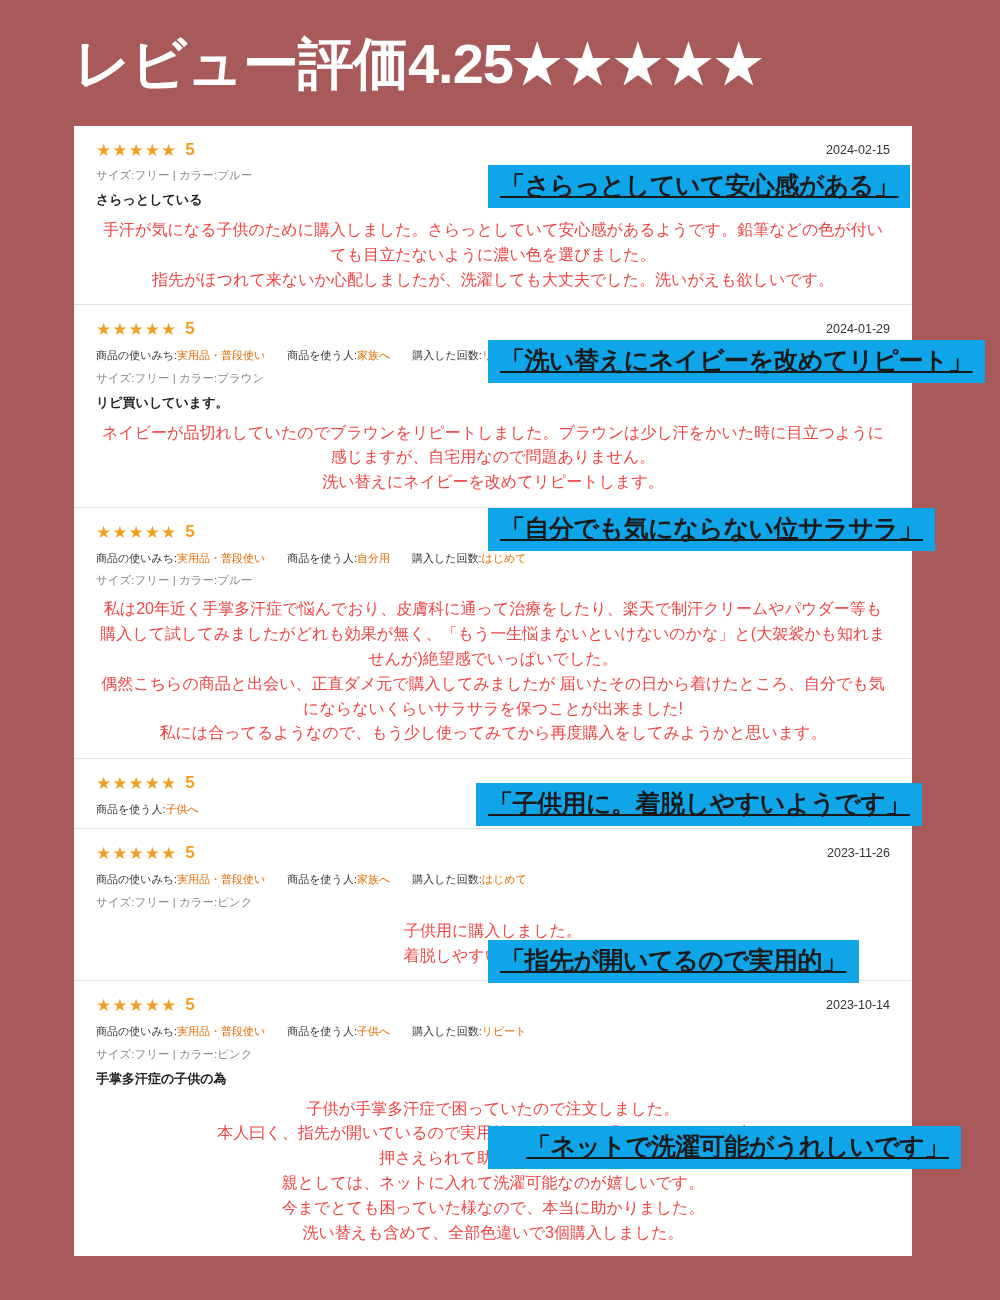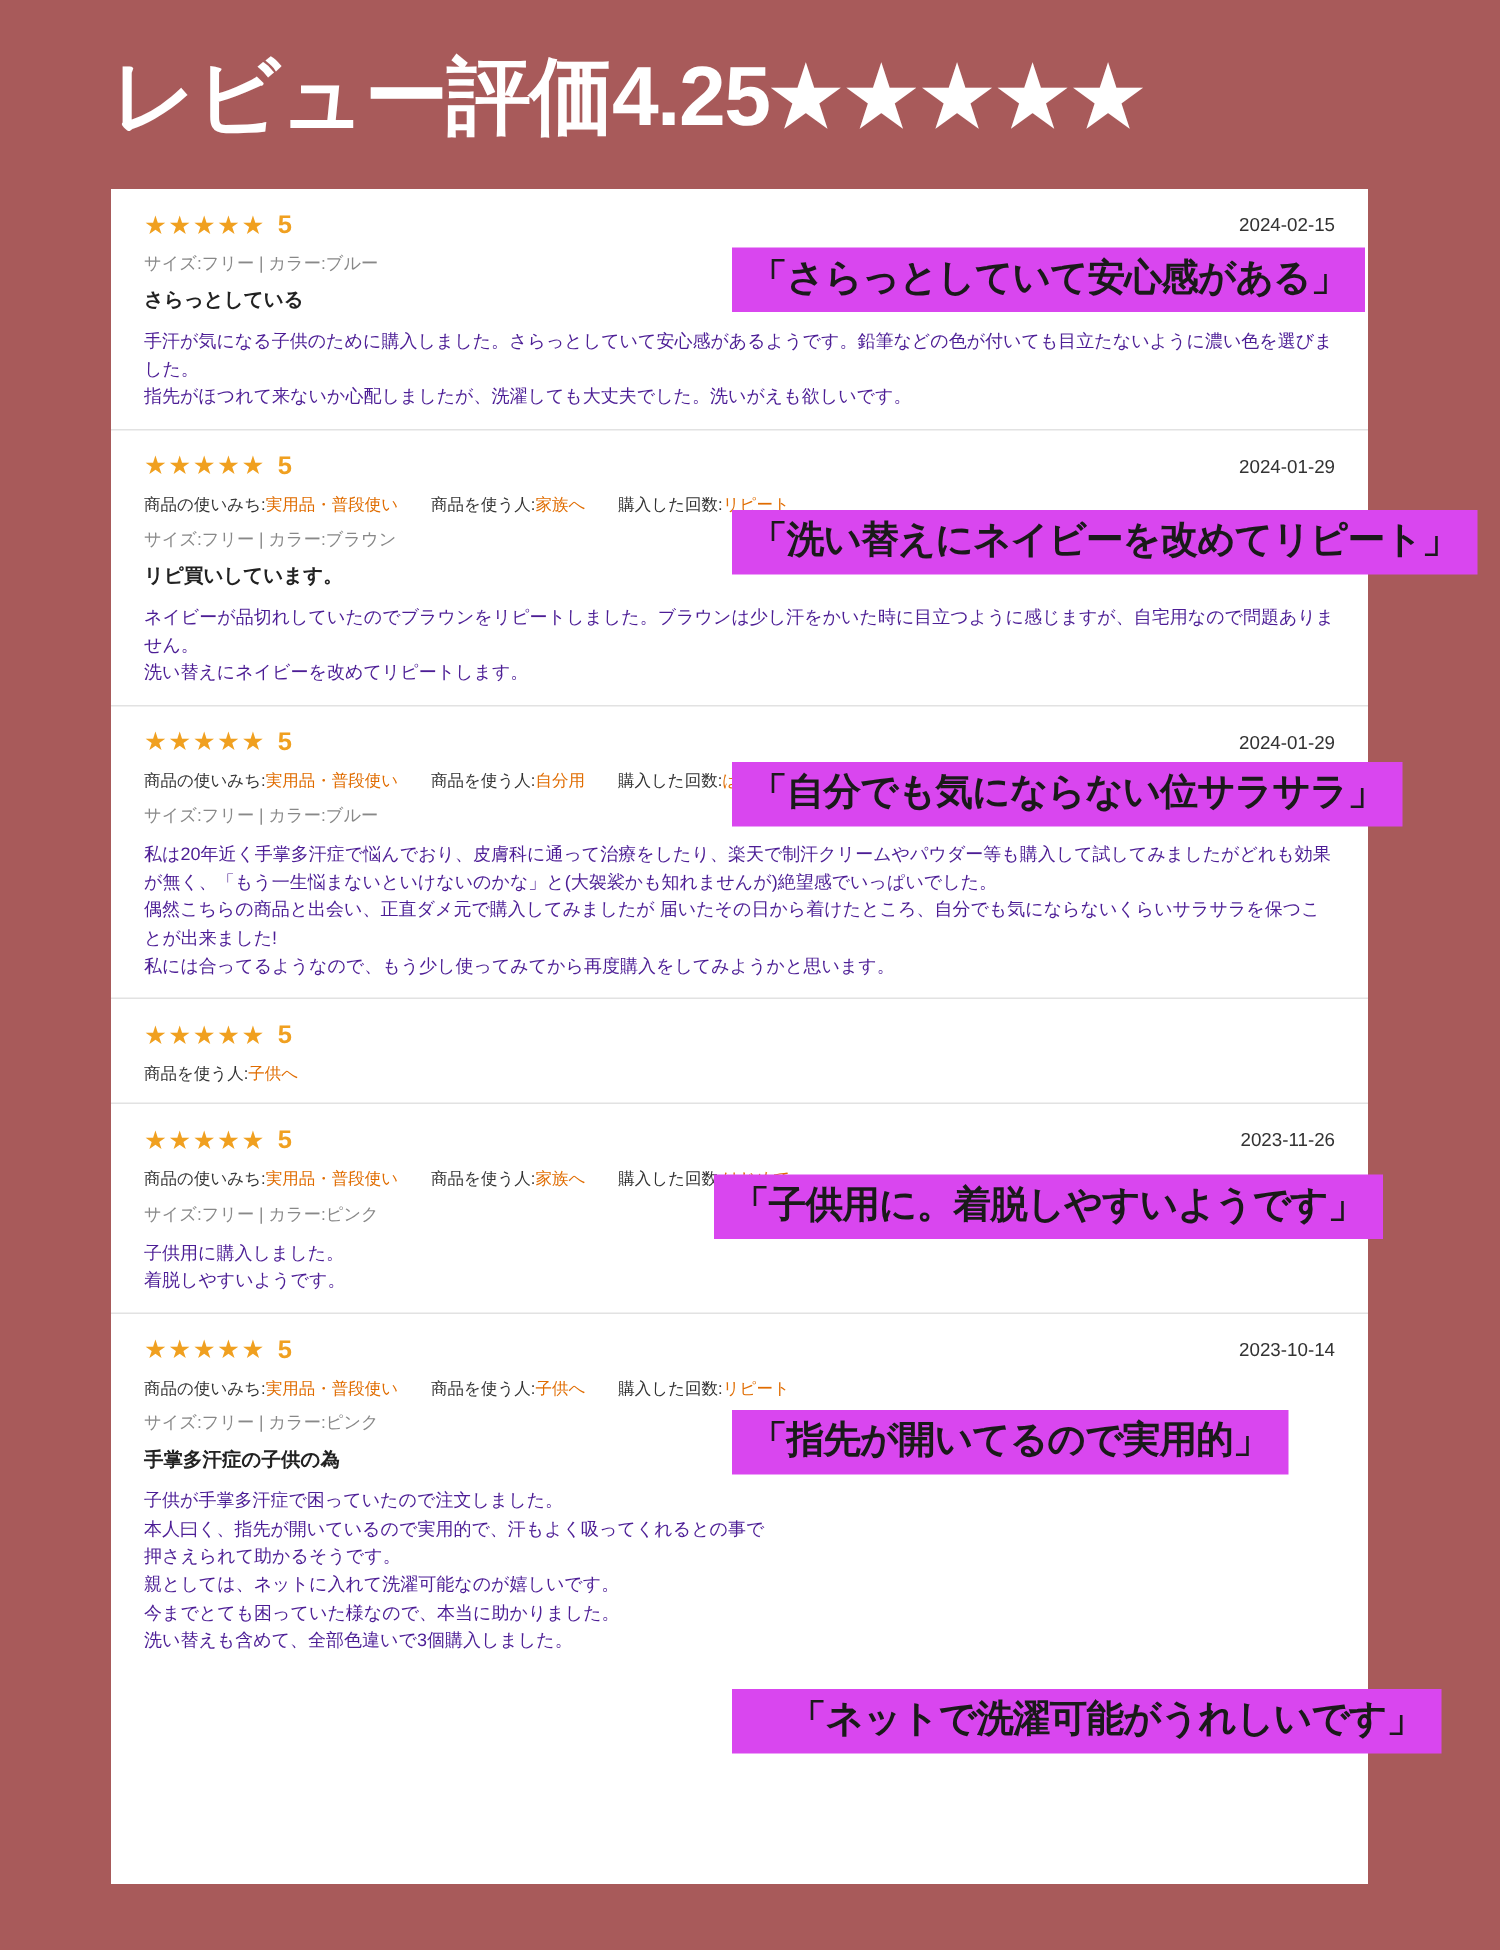--- a/index.html
+++ b/index.html
@@ -84,35 +84,37 @@
     color: #888888;
   }
   .rev-title {
     margin-top: 8px;
     font-size: 13px;
     font-weight: bold;
     color: #222222;
   }
   .rev-body {
     margin-top: 9px;
-    font-size: 12px;
-    color: #4c1d95;
+    font-size: 16px;
+    color: #ef4444;
     line-height: 1.55;
     white-space: pre-line;
+    text-align: center;
   }
   .callout {
     position: absolute;
-    background: #d946ef;
+    background: #0ea5e9;
     color: #1a1a1a;
     font-size: 25px;
     font-weight: bold;
     padding: 6px 12px 8px 12px;
     white-space: nowrap;
     line-height: 1.15;
     letter-spacing: -0.5px;
+    text-decoration: underline;
   }
 </style>
 </head>
 <body>
 
 <div id="page">
 
   <div class="page-title">
     <span>レビュー評価4.25</span><span class="star-big">★★★★★</span>
   </div>

